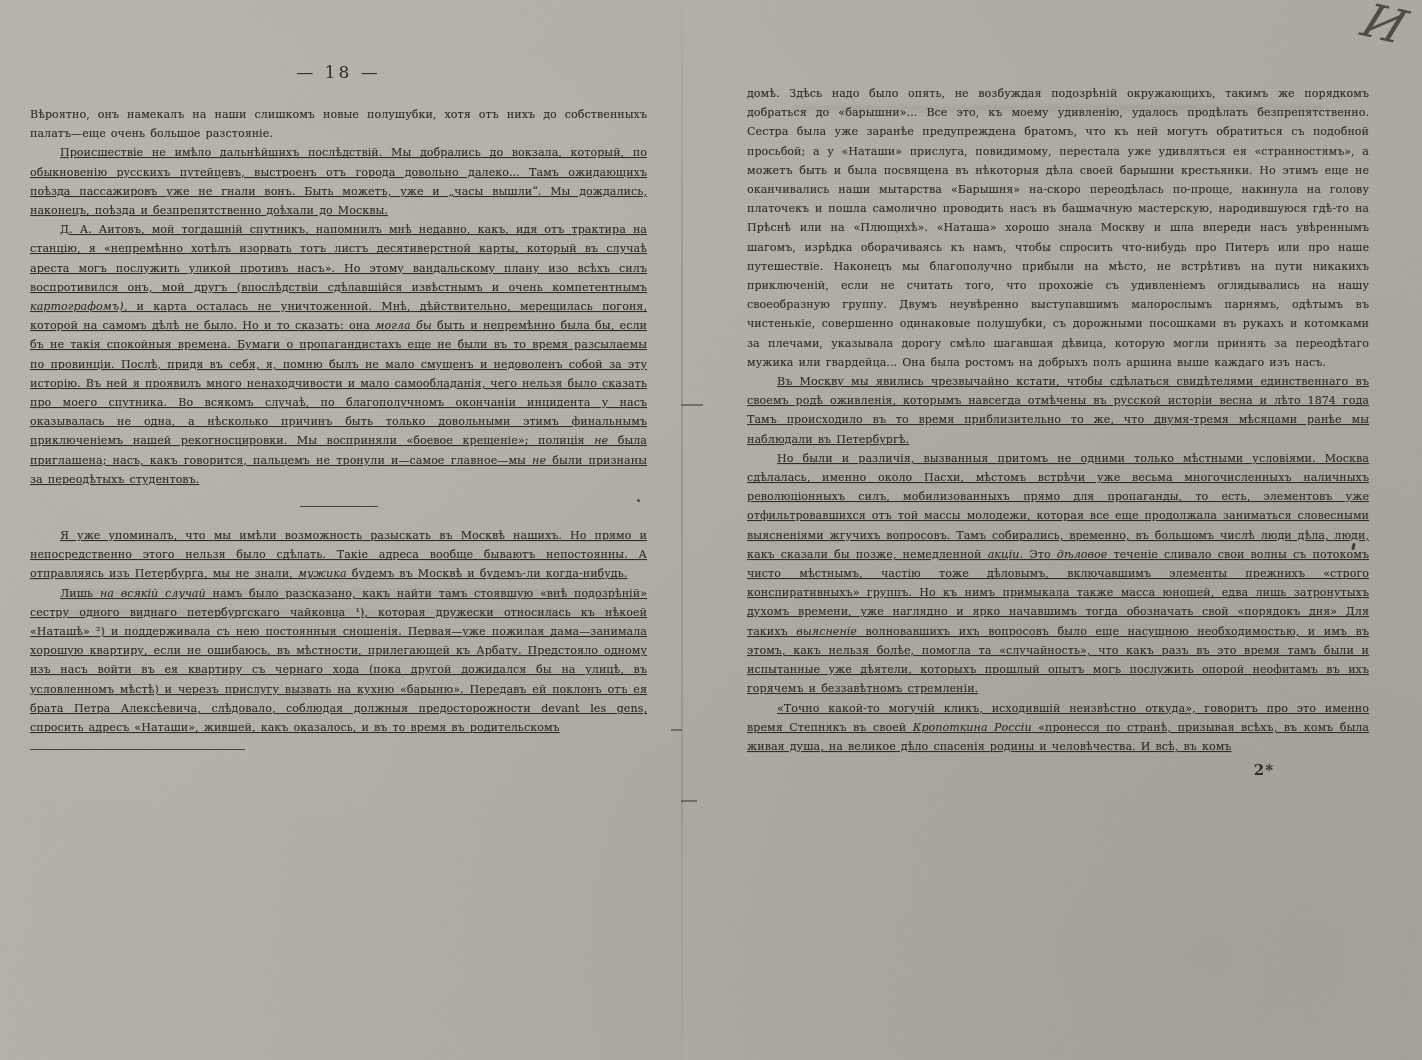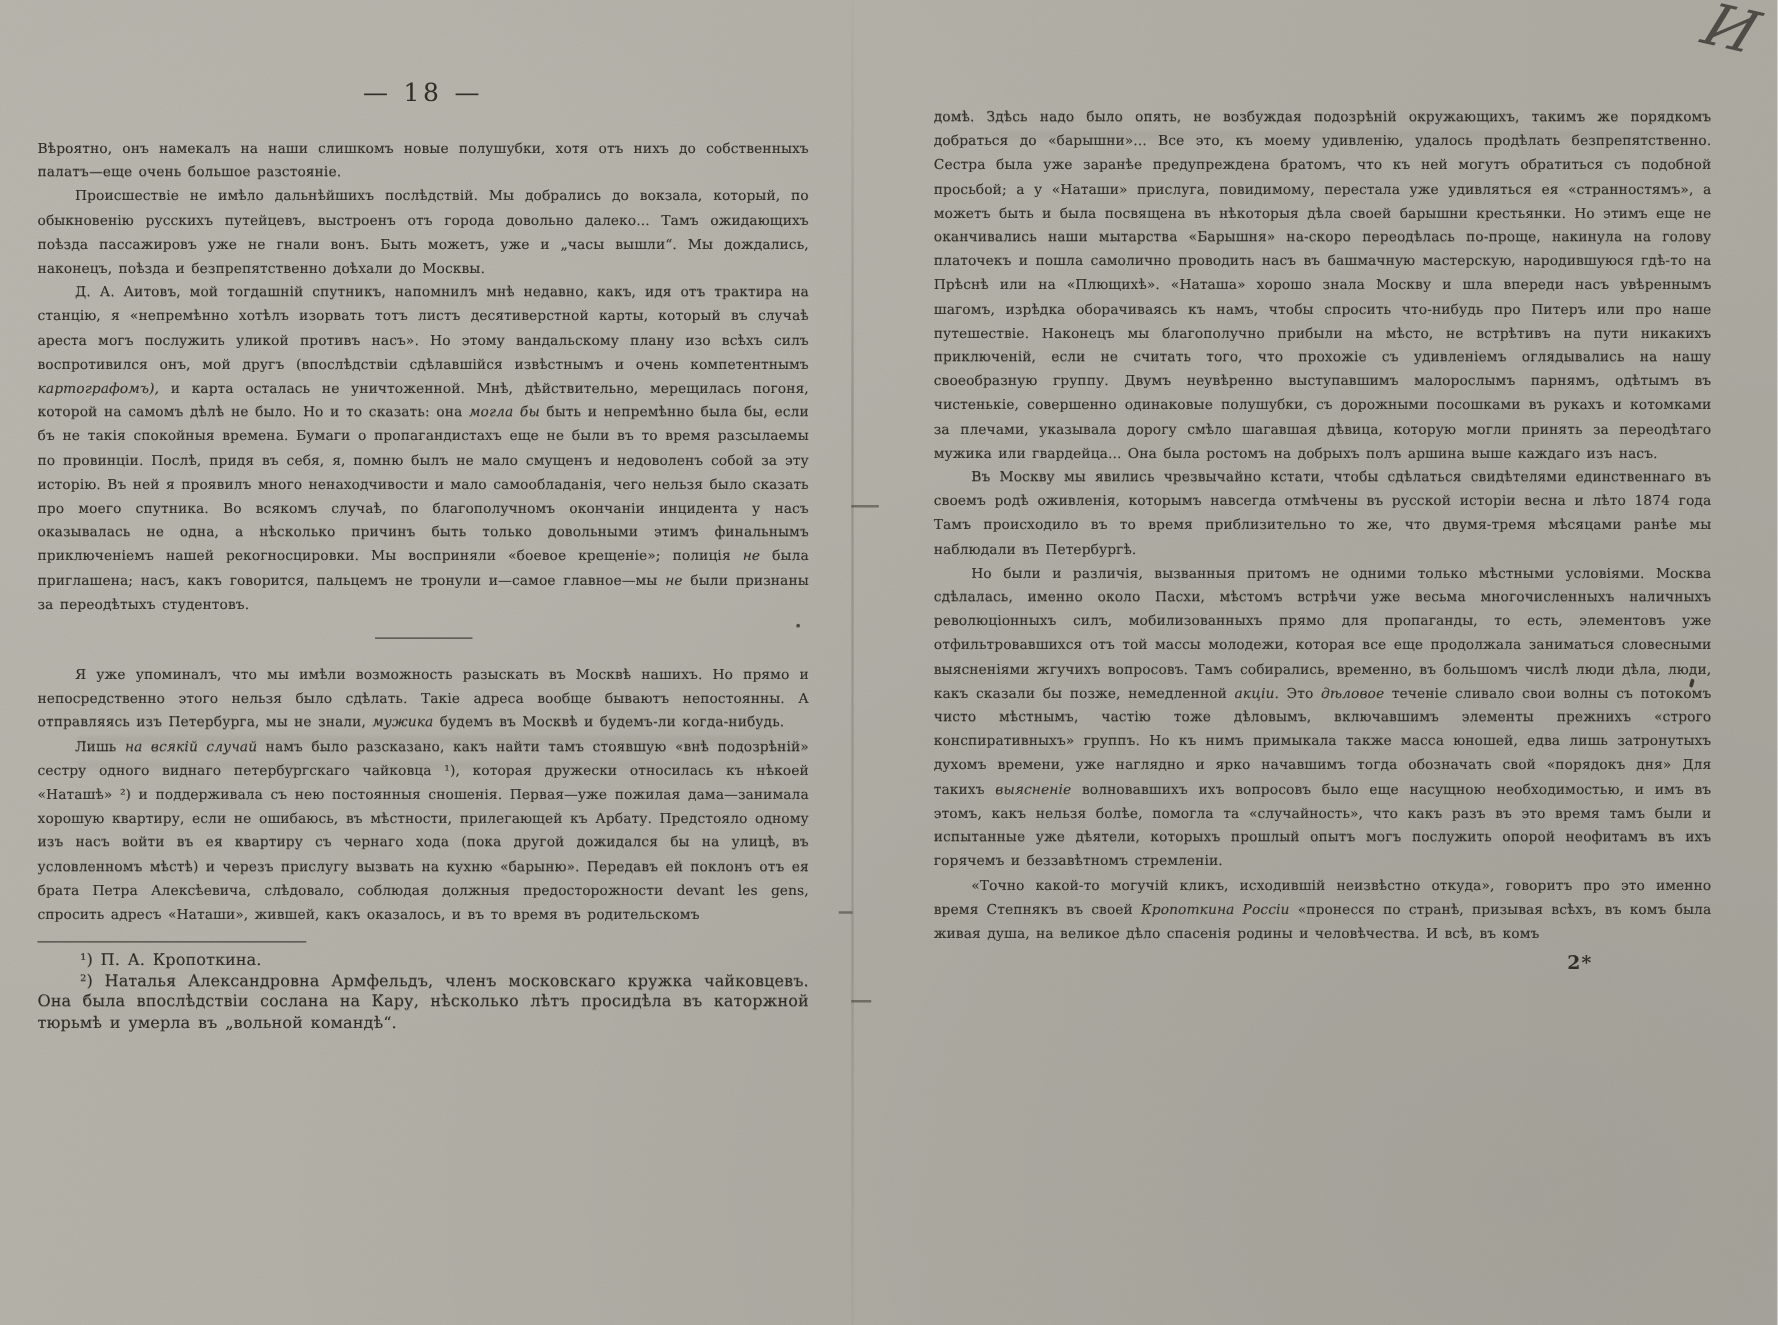--- a/index.html
+++ b/index.html
@@ -8,23 +8,23 @@
     background:
       radial-gradient(ellipse at 18% 25%, rgba(255,255,255,0.06), transparent 55%),
       radial-gradient(ellipse at 85% 90%, rgba(0,0,0,0.05), transparent 60%),
       linear-gradient(100deg, #b7b4ab 0%, #b2afa6 55%, #adaaa1 100%);
     font-family:"DejaVu Serif","Liberation Serif",serif;
     color:#2d2922;
   }
   .page { position:absolute; }
   .page-left  { left:30px;  top:62px; width:617px; }
   .page-right { left:747px; top:84px; width:622px; }
-  .page-header { text-align:center; font-size:20px; letter-spacing:3px; margin-bottom:23px; white-space:pre; }
+  .page-header { text-align:center; font-size:17px; letter-spacing:3px; margin-bottom:23px; white-space:pre; }
   .text-block p { margin:0; text-align:justify; font-size:11px; line-height:19.2px; letter-spacing:0.1px; word-spacing:1.5px; text-shadow:0.25px 0.25px 0 rgba(45,41,34,0.35); }
-  .text-block p.indent { text-indent:30px; }
+  .text-block p.indent { text-indent:30px;text-decoration:underline; }
   .text-block i { font-style:italic; }
   .section-divider { border:none; border-top:1.4px solid #45413a; width:78px; margin:17px auto 19px auto; }
   .footnote-rule { border:none; border-top:1.2px solid #45413a; width:215px; margin:12px 0 7px 0; }
   .footnotes p { font-size:12.8px; line-height:16.6px; word-spacing:2px; }
   .footnotes p.indent { text-indent:34px; }
   .signature-mark { text-align:right; padding-right:95px; font-size:15px; margin-top:5px; font-weight:bold; letter-spacing:1px; }
   .handwritten {
     position:absolute; left:1364px; top:0px; font-size:47px; font-style:italic;
     transform:rotate(13deg) skewX(-8deg); color:rgba(54,51,47,0.82);
     font-family:"DejaVu Serif",serif; line-height:1;
@@ -60,24 +60,20 @@
         <p class="">Вѣроятно, онъ намекалъ на наши слишкомъ новые полушубки, хотя отъ нихъ до собственныхъ палатъ—еще очень большое разстояніе.</p>
         <p class="indent">Происшествіе не имѣло дальнѣйшихъ послѣдствій. Мы добрались до вокзала, который, по обыкновенію русскихъ путейцевъ, выстроенъ отъ города довольно далеко... Тамъ ожидающихъ поѣзда пассажировъ уже не гнали вонъ. Быть можетъ, уже и „часы вышли“. Мы дождались, наконецъ, поѣзда и безпрепятственно доѣхали до Москвы.</p>
         <p class="indent">Д. А. Аитовъ, мой тогдашній спутникъ, напомнилъ мнѣ недавно, какъ, идя отъ трактира на станцію, я «непремѣнно хотѣлъ изорвать тотъ листъ десятиверстной карты, который въ случаѣ ареста могъ послужить уликой противъ насъ». Но этому вандальскому плану изо всѣхъ силъ воспротивился онъ, мой другъ (впослѣдствіи сдѣлавшійся извѣстнымъ и очень компетентнымъ <i>картографомъ),</i> и карта осталась не уничтоженной. Мнѣ, дѣйствительно, мерещилась погоня, которой на самомъ дѣлѣ не было. Но и то сказать: она <i>могла бы</i> быть и непремѣнно была бы, если бъ не такія спокойныя времена. Бумаги о пропагандистахъ еще не были въ то время разсылаемы по провинціи. Послѣ, придя въ себя, я, помню былъ не мало смущенъ и недоволенъ собой за эту исторію. Въ ней я проявилъ много ненаходчивости и мало самообладанія, чего нельзя было сказать про моего спутника. Во всякомъ случаѣ, по благополучномъ окончаніи инцидента у насъ оказывалась не одна, а нѣсколько причинъ быть только довольными этимъ финальнымъ приключеніемъ нашей рекогносцировки. Мы восприняли «боевое крещеніе»; полиція <i>не</i> была приглашена; насъ, какъ говорится, пальцемъ не тронули и—самое главное—мы <i>не</i> были признаны за переодѣтыхъ студентовъ.</p>
       </div>
     <hr class="section-divider">
     <div>
         <p class="indent">Я уже упоминалъ, что мы имѣли возможность разыскать въ Москвѣ нашихъ. Но прямо и непосредственно этого нельзя было сдѣлать. Такіе адреса вообще бываютъ непостоянны. А отправляясь изъ Петербурга, мы не знали, <i>мужика</i> будемъ въ Москвѣ и будемъ-ли когда-нибудь.</p>
         <p class="indent">Лишь <i>на всякій случай</i> намъ было разсказано, какъ найти тамъ стоявшую «внѣ подозрѣній» сестру одного виднаго петербургскаго чайковца ¹), которая дружески относилась къ нѣкоей «Наташѣ» ²) и поддерживала съ нею постоянныя сношенія. Первая—уже пожилая дама—занимала хорошую квартиру, если не ошибаюсь, въ мѣстности, прилегающей къ Арбату. Предстояло одному изъ насъ войти въ ея квартиру съ чернаго хода (пока другой дожидался бы на улицѣ, въ условленномъ мѣстѣ) и черезъ прислугу вызвать на кухню «барыню». Передавъ ей поклонъ отъ ея брата Петра Алексѣевича, слѣдовало, соблюдая должныя предосторожности devant les gens, спросить адресъ «Наташи», жившей, какъ оказалось, и въ то время въ родительскомъ</p>
       </div>
     <hr class="footnote-rule">
-    <div class="footnotes">
-        <p class="indent">¹) П. А. Кропоткина.</p>
-        <p class="indent">²) Наталья Александровна Армфельдъ, членъ московскаго кружка чайковцевъ. Она была впослѣдствіи сослана на Кару, нѣсколько лѣтъ просидѣла въ каторжной тюрьмѣ и умерла въ „вольной командѣ“.</p>
-      </div>
   </div>
 </div>
 
 <div class="page page-right">
   <div class="text-block">
     <div>
         <p class="">домѣ. Здѣсь надо было опять, не возбуждая подозрѣній окружающихъ, такимъ же порядкомъ добраться до «барышни»... Все это, къ моему удивленію, удалось продѣлать безпрепятственно. Сестра была уже заранѣе предупреждена братомъ, что къ ней могутъ обратиться съ подобной просьбой; а у «Наташи» прислуга, повидимому, перестала уже удивляться ея «странностямъ», а можетъ быть и была посвящена въ нѣкоторыя дѣла своей барышни крестьянки. Но этимъ еще не оканчивались наши мытарства «Барышня» на-скоро переодѣлась по-проще, накинула на голову платочекъ и пошла самолично проводить насъ въ башмачную мастерскую, народившуюся гдѣ-то на Прѣснѣ или на «Плющихѣ». «Наташа» хорошо знала Москву и шла впереди насъ увѣреннымъ шагомъ, изрѣдка оборачиваясь къ намъ, чтобы спросить что-нибудь про Питеръ или про наше путешествіе. Наконецъ мы благополучно прибыли на мѣсто, не встрѣтивъ на пути никакихъ приключеній, если не считать того, что прохожіе съ удивленіемъ оглядывались на нашу своеобразную группу. Двумъ неувѣренно выступавшимъ малорослымъ парнямъ, одѣтымъ въ чистенькіе, совершенно одинаковые полушубки, съ дорожными посошками въ рукахъ и котомками за плечами, указывала дорогу смѣло шагавшая дѣвица, которую могли принять за переодѣтаго мужика или гвардейца... Она была ростомъ на добрыхъ полъ аршина выше каждаго изъ насъ.</p>
         <p class="indent">Въ Москву мы явились чрезвычайно кстати, чтобы сдѣлаться свидѣтелями единственнаго въ своемъ родѣ оживленія, которымъ навсегда отмѣчены въ русской исторіи весна и лѣто 1874 года Тамъ происходило въ то время приблизительно то же, что двумя-тремя мѣсяцами ранѣе мы наблюдали въ Петербургѣ.</p>
         <p class="indent">Но были и различія, вызванныя притомъ не одними только мѣстными условіями. Москва сдѣлалась, именно около Пасхи, мѣстомъ встрѣчи уже весьма многочисленныхъ наличныхъ революціонныхъ силъ, мобилизованныхъ прямо для пропаганды, то есть, элементовъ уже отфильтровавшихся отъ той массы молодежи, которая все еще продолжала заниматься словесными выясненіями жгучихъ вопросовъ. Тамъ собирались, временно, въ большомъ числѣ люди дѣла, люди, какъ сказали бы позже, немедленной <i>акціи.</i> Это <i>дѣловое</i> теченіе сливало свои волны съ потокомъ чисто мѣстнымъ, частію тоже дѣловымъ, включавшимъ элементы прежнихъ «строго конспиративныхъ» группъ. Но къ нимъ примыкала также масса юношей, едва лишь затронутыхъ духомъ времени, уже наглядно и ярко начавшимъ тогда обозначать свой «порядокъ дня» Для такихъ <i>выясненіе</i> волновавшихъ ихъ вопросовъ было еще насущною необходимостью, и имъ въ этомъ, какъ нельзя болѣе, помогла та «случайность», что какъ разъ въ это время тамъ были и испытанные уже дѣятели, которыхъ прошлый опытъ могъ послужить опорой неофитамъ въ ихъ горячемъ и беззавѣтномъ стремленіи.</p>
         <p class="indent">«Точно какой-то могучій кликъ, исходившій неизвѣстно откуда», говоритъ про это именно время Степнякъ въ своей <i>Кропоткина Россіи</i> «пронесся по странѣ, призывая всѣхъ, въ комъ была живая душа, на великое дѣло спасенія родины и человѣчества. И всѣ, въ комъ</p>

